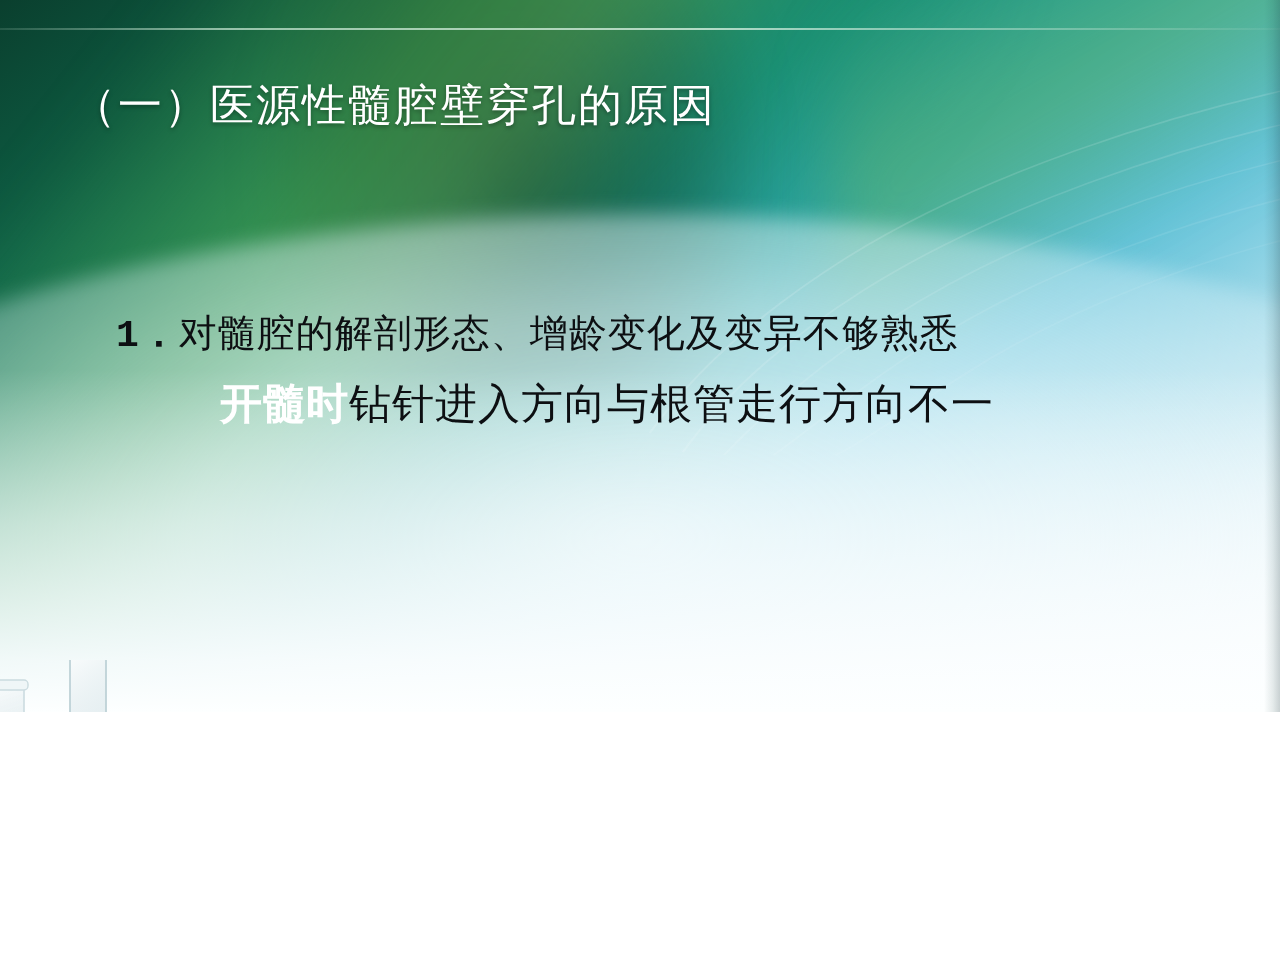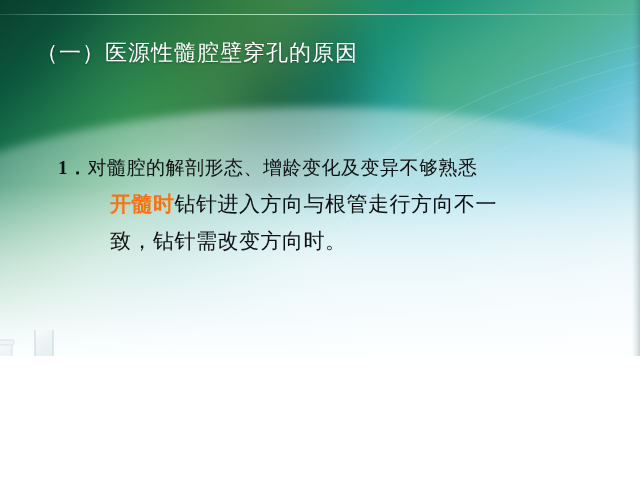--- a/index.html
+++ b/index.html
@@ -129,30 +129,30 @@
     white-space:nowrap;
     text-shadow:0 1px 2px rgba(0,0,0,0.35);
   }
 
   .body-block{
     position:absolute;
     left:58px;top:150px;
     width:560px;
   }
   .line{
-    font-family:Liberation Serif, serif;
+    font-family:Liberation Mono, monospace;
     font-size:19px;
     line-height:36px;
     color:#0d0f12;
     white-space:nowrap;
     letter-spacing:0.5px;
   }
   .line .num{font-weight:bold;font-size:19px;}
   .line.indent{padding-left:52px;font-size:21px;line-height:37px;}
-  .hl-red{color:#f97316;font-weight:bold;}
+  .hl-red{color:#ffffff;font-weight:bold;}
 
   
   .flasks{position:absolute;left:-10px;top:330px;width:200px;height:140px;}
   .flasks svg{display:block;width:100%;height:100%;}
 </style>
 </head>
 <body>
 
 <div id="slide">
 
@@ -175,21 +175,20 @@
     </svg>
   </div>
 
   <div class="top-rule"></div>
 
   <div class="title">（一）医源性髓腔壁穿孔的原因</div>
 
   <div class="body-block">
     <div class="line"><span class="num">1．</span><span>对髓腔的解剖形态、增龄变化及变异不够熟悉</span></div>
     <div class="line indent"><span class="hl-red">开髓时</span><span>钻针进入方向与根管走行方向不一</span></div>
-    <div class="line indent">致，钻针需改变方向时。</div>
   </div>
 
   <div class="flasks">
     <svg viewBox="0 0 200 140" aria-hidden="true">
       <defs>
         <linearGradient id="glassA" x1="0" y1="0" x2="1" y2="1">
           <stop offset="0%" stop-color="#ffffff" stop-opacity="0.92"></stop>
           <stop offset="42%" stop-color="#e3edf0" stop-opacity="0.72"></stop>
           <stop offset="100%" stop-color="#cfe0e4" stop-opacity="0.62"></stop>
         </linearGradient>

